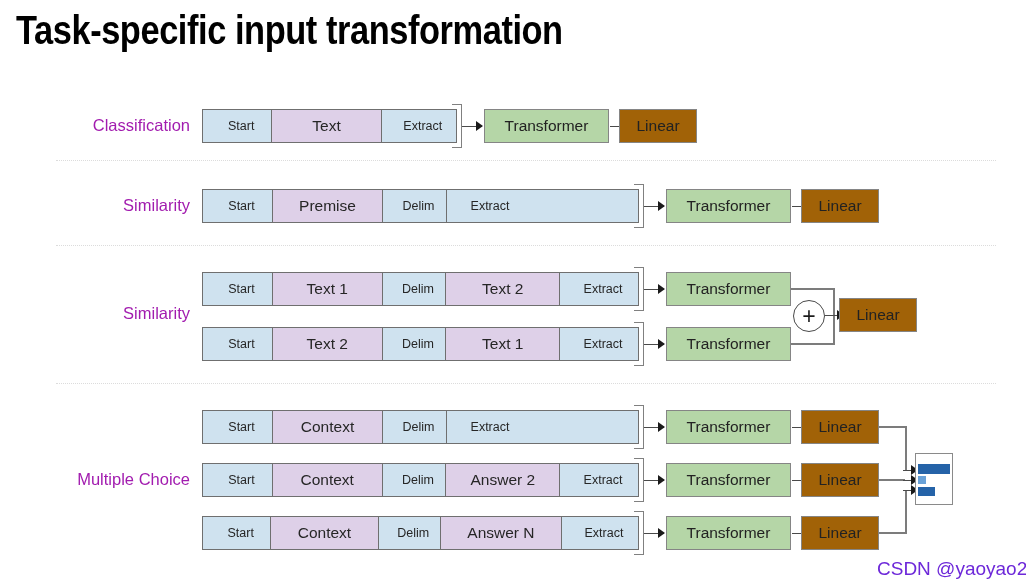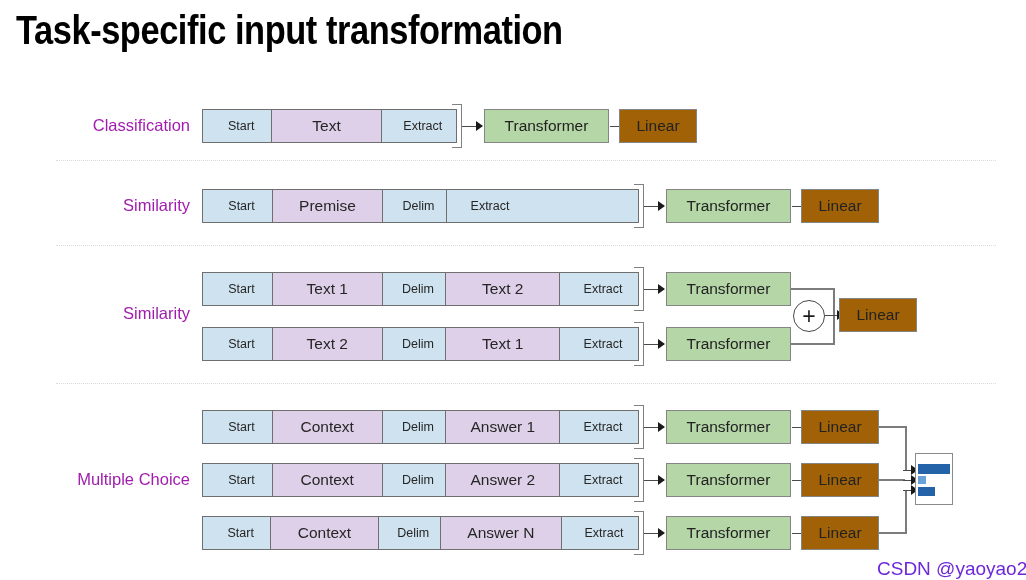--- a/index.html
+++ b/index.html
@@ -144,21 +144,20 @@
   <div class="box b-orange" style="left:839px;top:218px;width:78px;height:34px;">Linear</div>
 
   <div class="sep" style="left:56px;top:303px;width:940px;"></div>
 
   <div class="row-label" style="left:0px;top:390px;width:190px;">Multiple Choice</div>
 
   <div class="seq" style="left:202px;top:330px;width:437px;">
     <div class="cell c-blue f-sm" style="width:70px;">Start</div>
     <div class="cell c-purple f-md" style="width:110px;">Context</div>
     <div class="cell c-blue f-sm" style="width:64px;">Delim</div>
-    <div class="cell c-purple f-md" style="width:114px;">Answer 1</div>
     <div class="cell c-blue f-sm" style="width:78px;">Extract</div>
   </div>
 
   <div class="seq" style="left:202px;top:383px;width:437px;">
     <div class="cell c-blue f-sm" style="width:70px;">Start</div>
     <div class="cell c-purple f-md" style="width:110px;">Context</div>
     <div class="cell c-blue f-sm" style="width:64px;">Delim</div>
     <div class="cell c-purple f-md" style="width:114px;">Answer 2</div>
     <div class="cell c-blue f-sm" style="width:78px;">Extract</div>
   </div>

